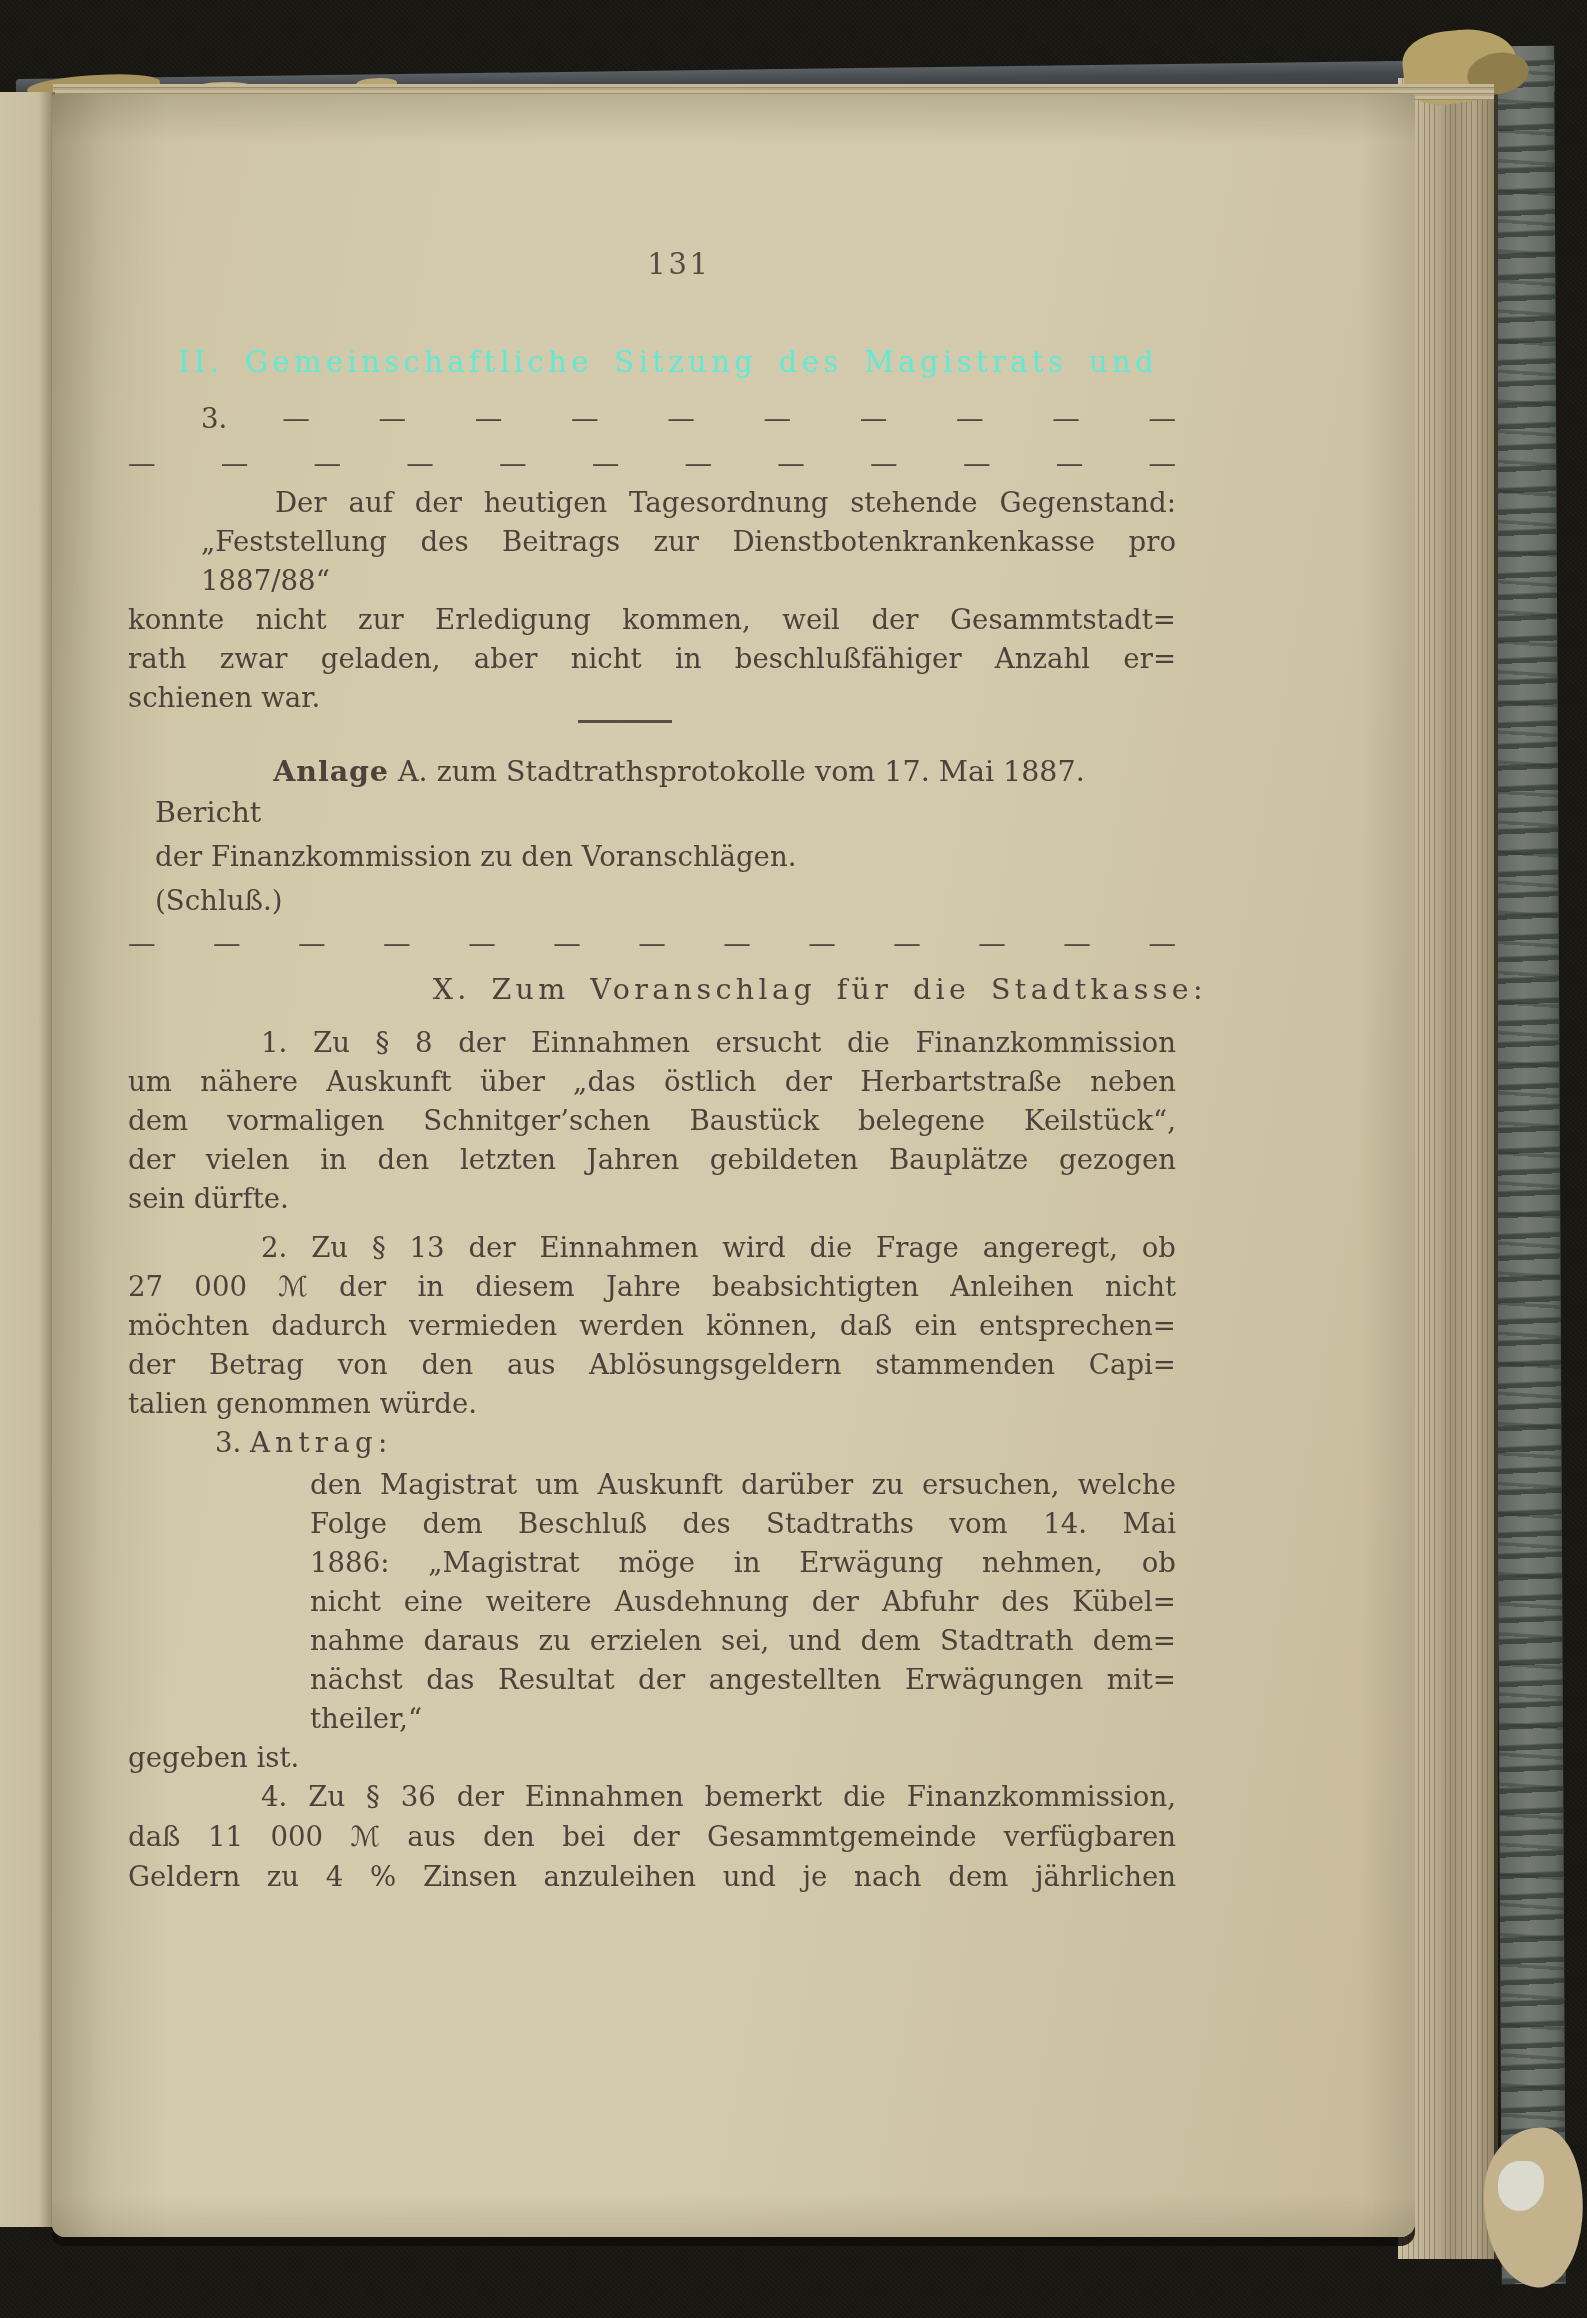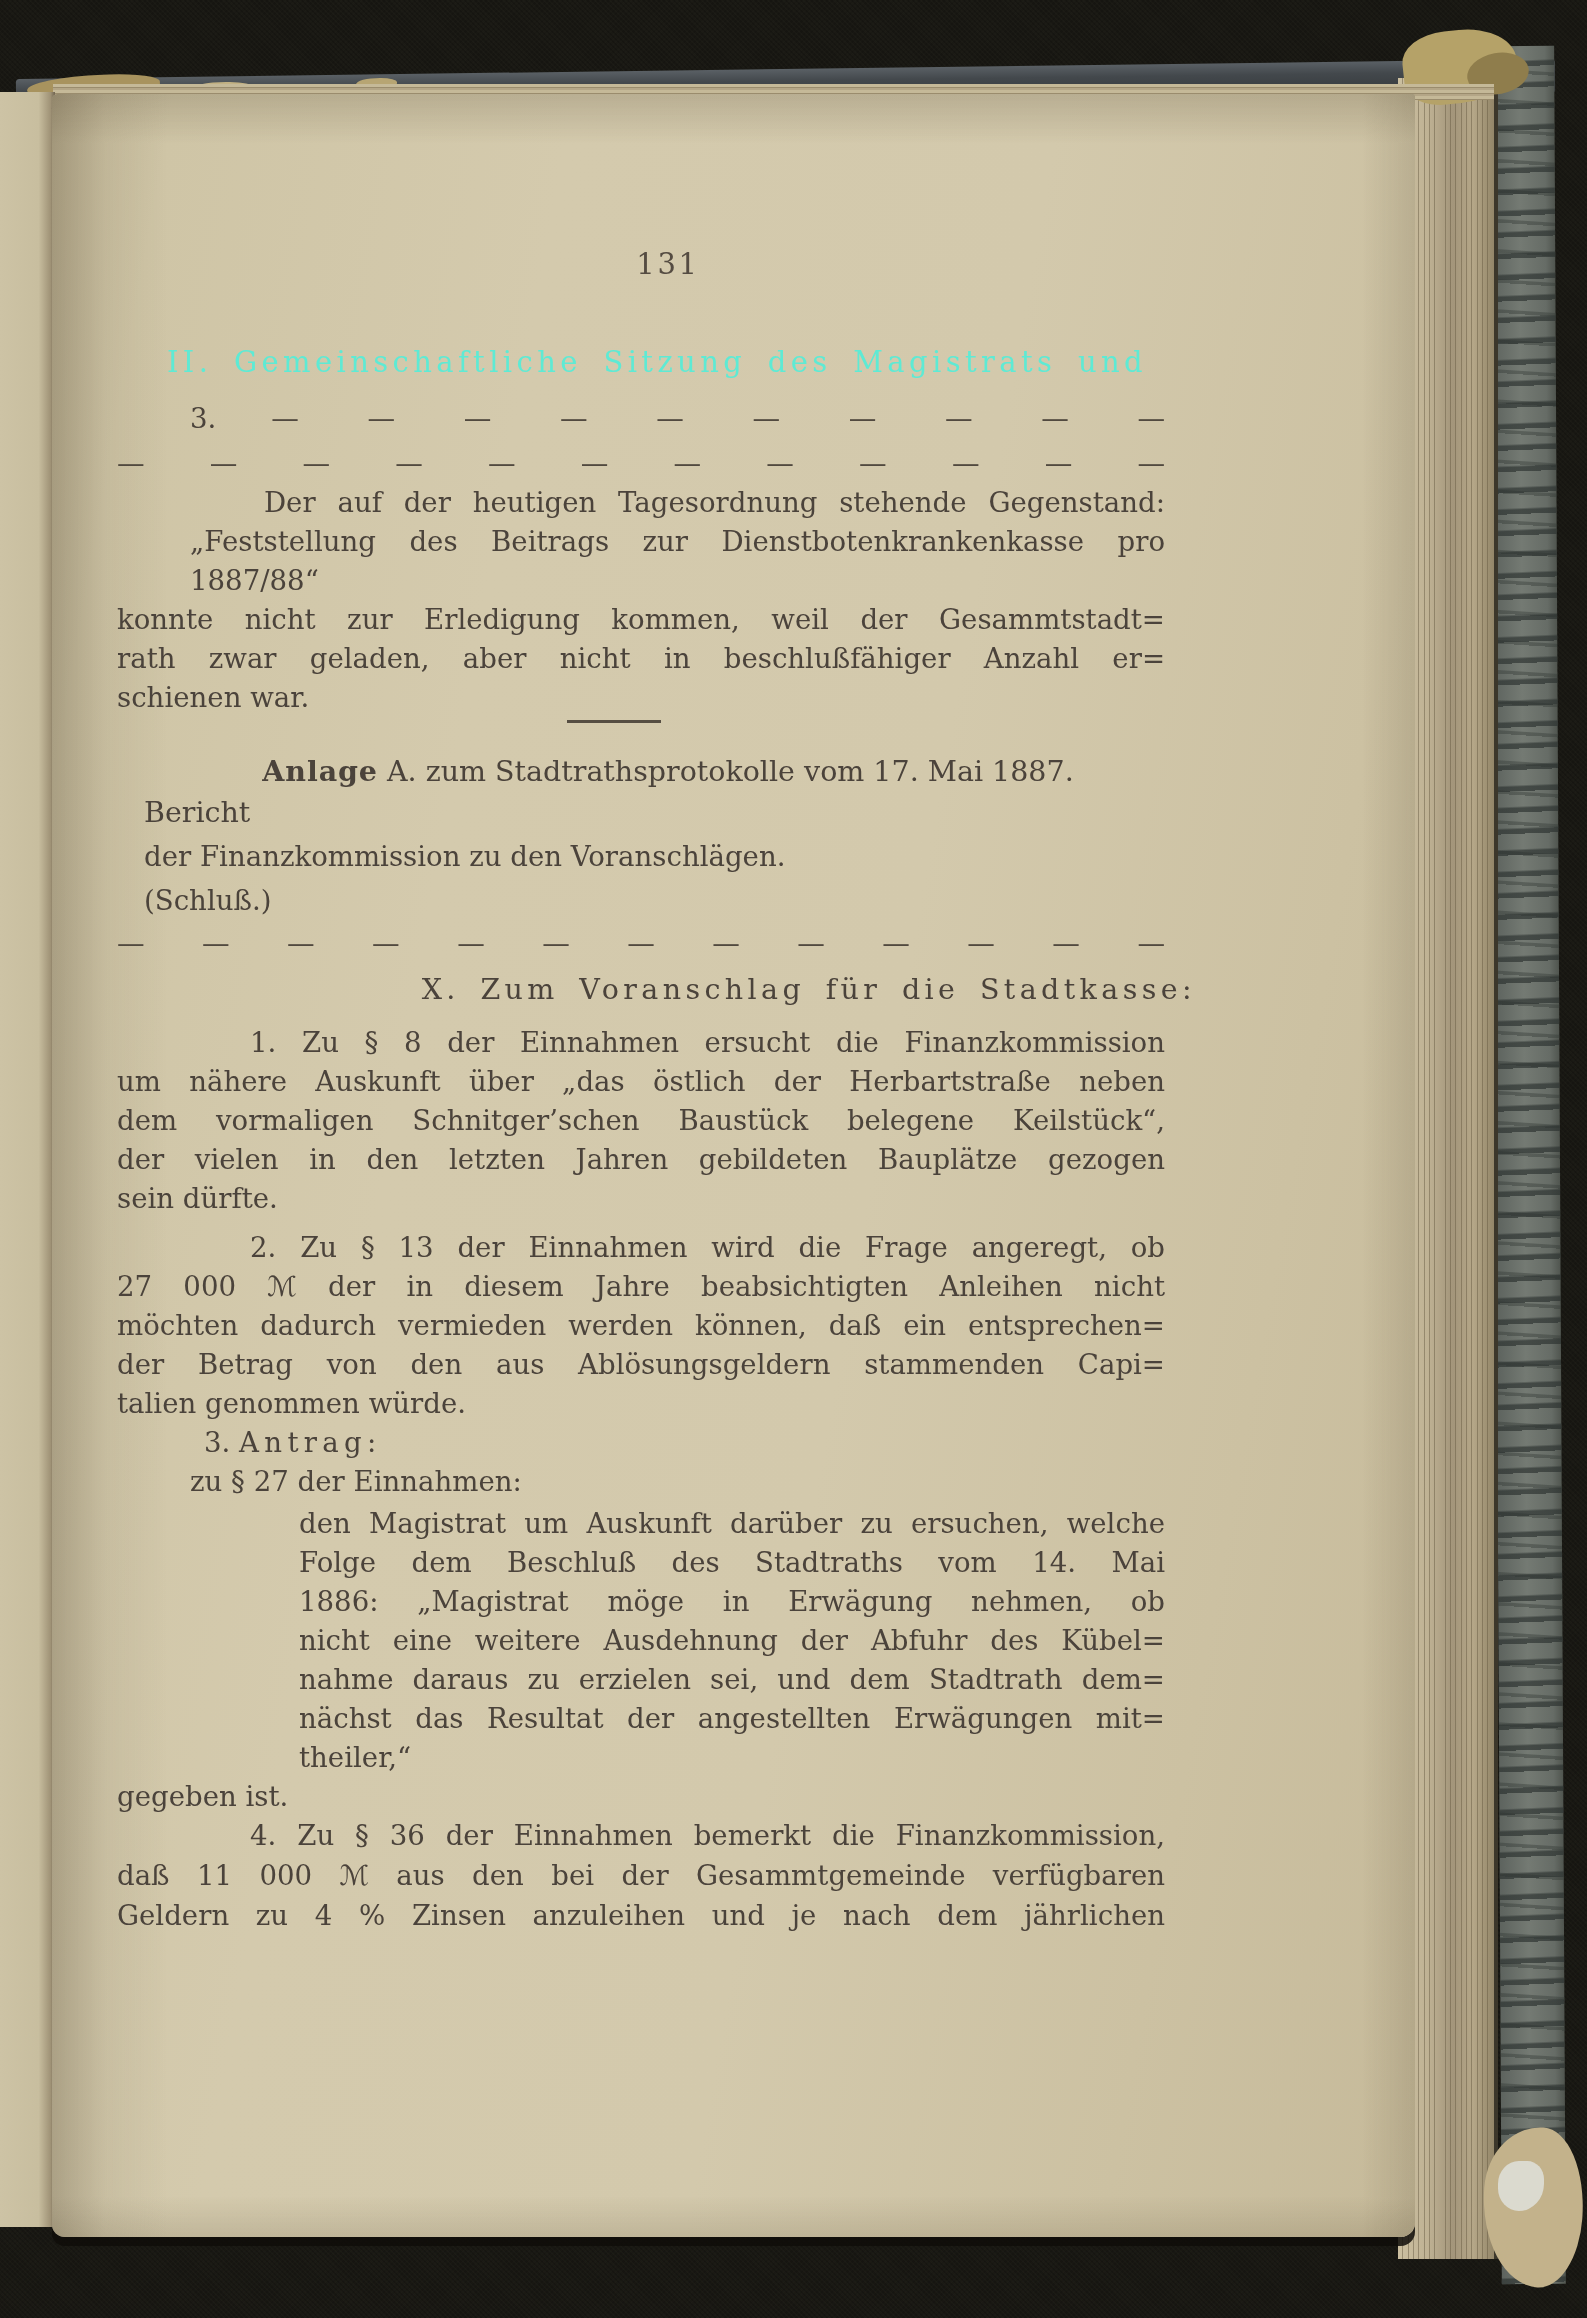--- a/index.html
+++ b/index.html
@@ -50,21 +50,21 @@
   .page{position:absolute;left:52px;top:94px;width:1363px;height:2143px;
       background:linear-gradient(100deg,#c5ba9b 0%,#cfc5a6 7%,#d4caad 30%,#d3c9ac 58%,#ccc1a2 82%,#c6ba9a 100%);
       border-radius:5.3px 1.8px 14.2px 12.5px;
       box-shadow:0 9px 0 rgba(15,13,9,.85);}
   .page::before{content:"";position:absolute;inset:0;border-radius:inherit;
       background:linear-gradient(90deg,rgba(82,70,48,.30) 0,rgba(82,70,48,.08) 53px,rgba(0,0,0,0) 116px),
                  linear-gradient(180deg,rgba(90,78,54,.22) 0,rgba(0,0,0,0) 49px),
                  linear-gradient(0deg,rgba(90,78,54,.16) 0,rgba(0,0,0,0) 40px),
                  linear-gradient(270deg,rgba(96,84,60,.18) 0,rgba(0,0,0,0) 53px);}
   
-  .textcol{position:absolute;left:117px;top:245px;width:1048px;color:#4b433b;
+  .textcol{position:absolute;left:128px;top:245px;width:1048px;color:#4b433b;
       font-size:27.6px;line-height:39px;}
   .j{text-align:justify;text-align-last:justify;}
   .nj{text-align:left;}
   .i165{text-indent:147px}.i150{text-indent:133px}.i98{padding-left:87px}.i82x{text-indent:73px}.p82{padding-left:73px}
   .pageno{text-align:center;transform:translateX(27px);letter-spacing:2.7px;font-size:29px;color:#554c42;}
   .heading{margin-top:58px;text-align:center;font-size:29px;line-height:41px;
       letter-spacing:4.4px;word-spacing:8px;transform:translateX(16px);color:#5eead4;}
   .dashrow{display:flex;margin-top:16px;height:39px;}
   .dashrow .lbl{flex:0 0 auto;padding-left:73px;}
   .dashrow .dashes{flex:1 1 auto;margin-left:55px;text-align:justify;text-align-last:justify;color:#51493f;}
@@ -157,21 +157,20 @@
       <div class="j i150">2. Zu § 13 der Einnahmen wird die Frage angeregt, ob</div>
       <div class="j">27 000 ℳ der in diesem Jahre beabsichtigten Anleihen nicht</div>
       <div class="j">möchten dadurch vermieden werden können, daß ein entsprechen=</div>
       <div class="j">der Betrag von den aus Ablösungsgeldern stammenden Capi=</div>
       <div class="nj">talien genommen würde.</div>
     </div>
 
     <div class="antrag i98">
       <span>3. </span><span class="sp">Antrag:</span>
     </div>
-    <div class="nj p82">zu § 27 der Einnahmen:</div>
 
     <div class="quote">
       <div class="j">den Magistrat um Auskunft darüber zu ersuchen, welche</div>
       <div class="j">Folge dem Beschluß des Stadtraths vom 14. Mai</div>
       <div class="j">1886: „Magistrat möge in Erwägung nehmen, ob</div>
       <div class="j">nicht eine weitere Ausdehnung der Abfuhr des Kübel=</div>
       <div class="j">nahme daraus zu erzielen sei, und dem Stadtrath dem=</div>
       <div class="j">nächst das Resultat der angestellten Erwägungen mit=</div>
       <div class="nj">theiler,“</div>
     </div>

